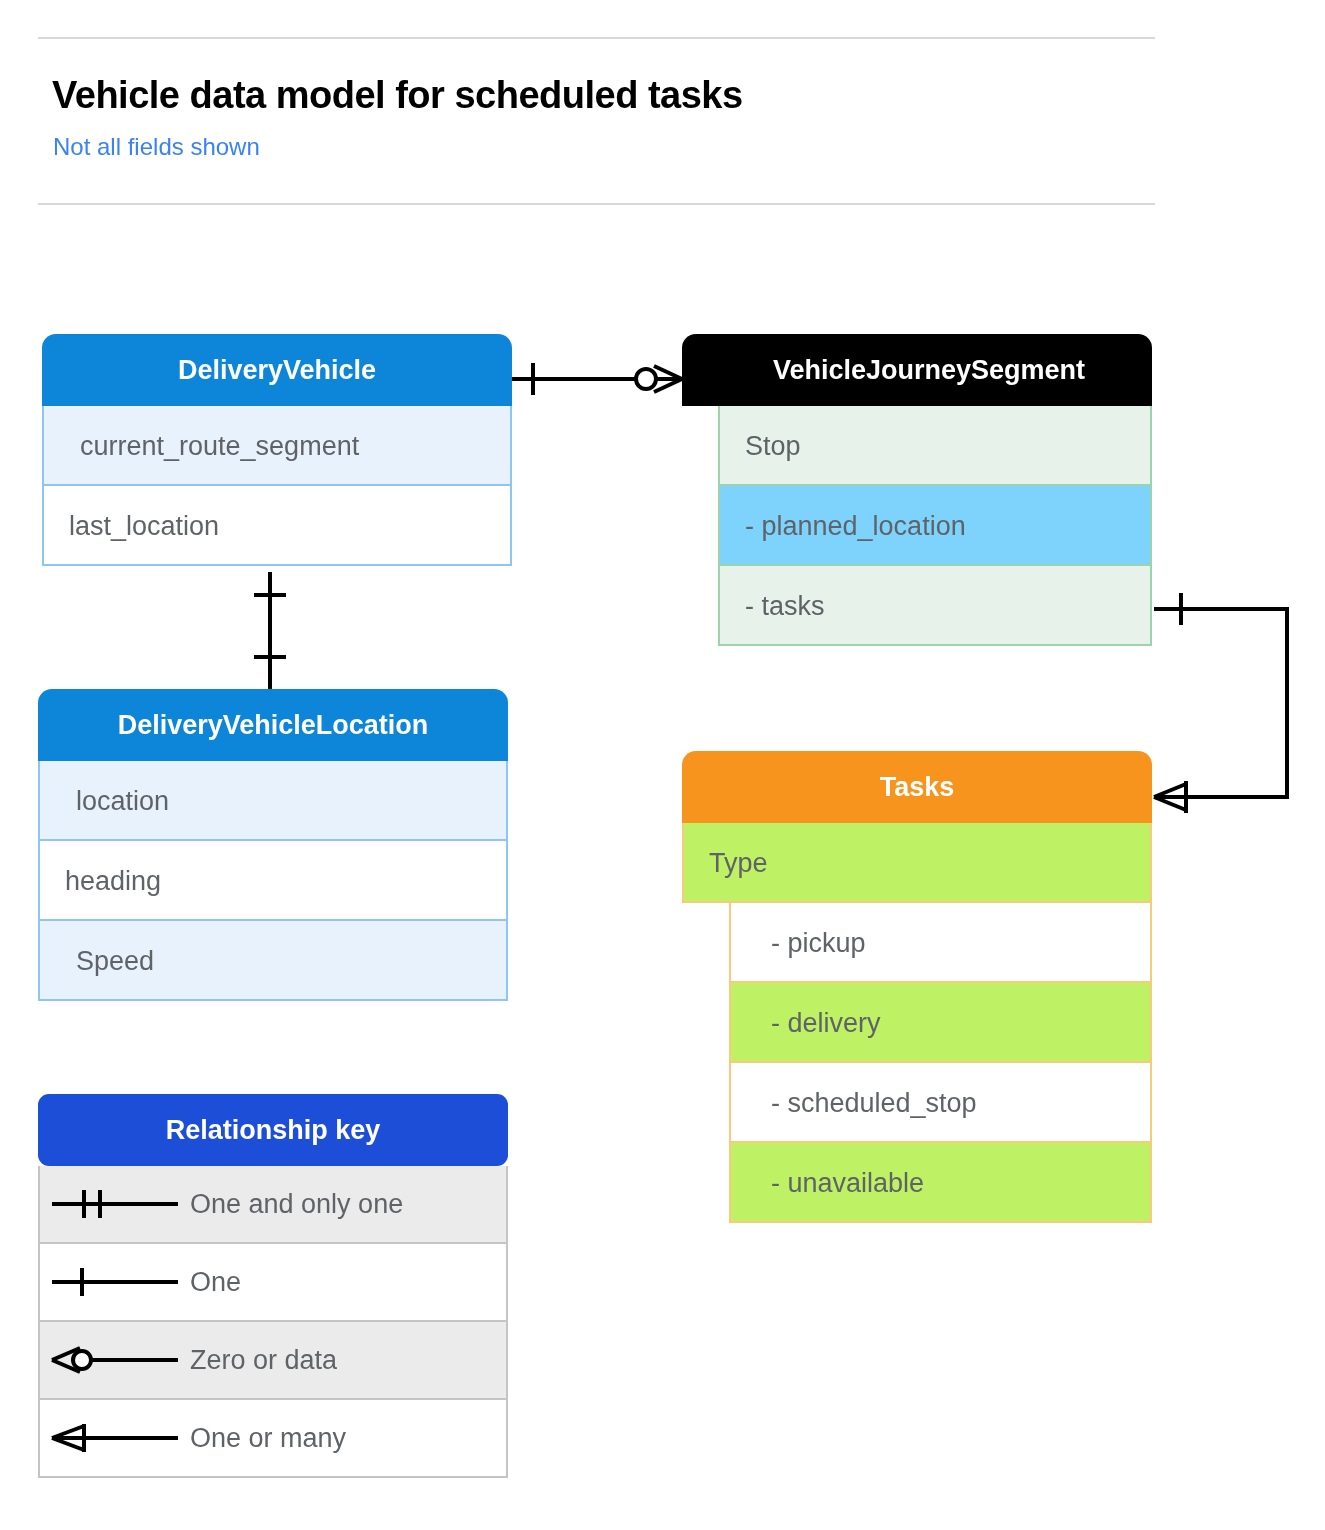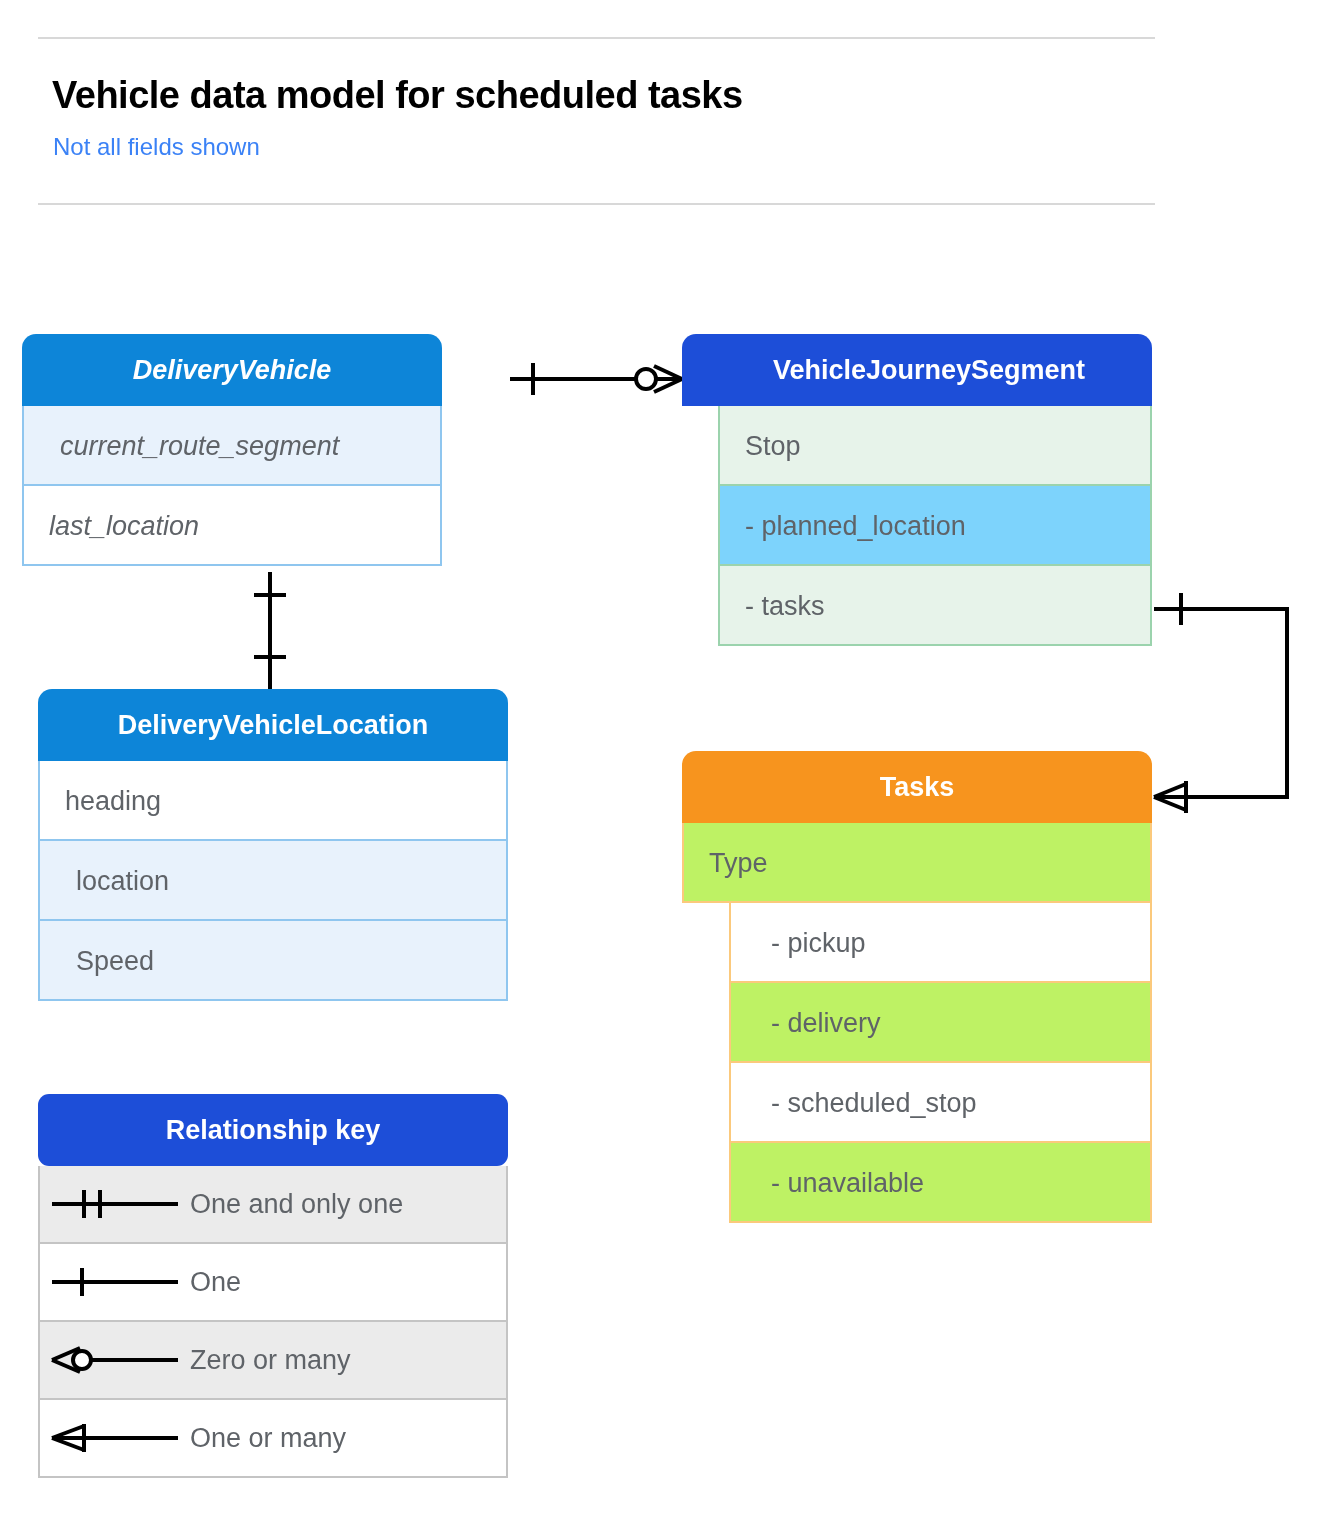--- a/index.html
+++ b/index.html
@@ -79,36 +79,36 @@
   }
   .entity-row.sub { padding-left: 40px; margin-left: 47px; }
 
   
   .theme-blue .entity-header { background: #0d85d8; }
   .theme-blue .entity-row { border-color: #8fc6ef; }
   .theme-blue .entity-row.odd  { background: #e8f2fc; padding-left: 36px; }
   .theme-blue .entity-row.even { background: #ffffff; }
 
   
-  .theme-green .entity-header { background: #1d4ed8; padding-left: 24px; }
+  .theme-green .entity-header { background: #000000; padding-left: 24px; }
   .theme-green .entity-row { border-color: #9bd3ad; margin-left: 36px; }
   .theme-green .entity-row.odd  { background: #e7f3ea; }
   .theme-green .entity-row.even { background: #7dd3fc; }
 
   
   .theme-orange .entity-header { background: #f7941e; }
   .theme-orange .entity-row { border-color: #fbc97c; }
   .theme-orange .entity-row.odd  { background: #bef264; }
   .theme-orange .entity-row.even { background: #ffffff; }
 
   
   .theme-gray .entity-header { background: #1d4ed8; border-radius: 11px; }
 
   
-  #entity-delivery-vehicle { left: 22px; top: 334px; width: 420px; font-style: italic; }
+  #entity-delivery-vehicle { left: 42px; top: 334px; width: 470px; }
   #entity-vehicle-journey-segment { left: 682px; top: 334px; width: 470px; }
   #entity-delivery-vehicle-location { left: 38px; top: 689px; width: 470px; }
   #entity-tasks { left: 682px; top: 751px; width: 470px; }
   #legend-box { left: 38px; top: 1094px; width: 470px; }
 
   
   .legend-row {
     box-sizing: border-box;
     height: 78px;
     border-left: 2px solid #c4c4c4;
@@ -187,22 +187,22 @@
 
 <div class="entity theme-green" id="entity-vehicle-journey-segment">
   <div class="entity-header">VehicleJourneySegment</div>
   <div class="entity-row odd">Stop</div>
   <div class="entity-row even">-  planned_location</div>
   <div class="entity-row odd">- tasks</div>
 </div>
 
 <div class="entity theme-blue" id="entity-delivery-vehicle-location">
   <div class="entity-header">DeliveryVehicleLocation</div>
+  <div class="entity-row odd">location</div>
   <div class="entity-row even">heading</div>
-  <div class="entity-row odd">location</div>
   <div class="entity-row odd">Speed</div>
 </div>
 
 <div class="entity theme-orange" id="entity-tasks">
   <div class="entity-header">Tasks</div>
   <div class="entity-row odd">Type</div>
   <div class="entity-row even sub">-  pickup</div>
   <div class="entity-row odd sub">-  delivery</div>
   <div class="entity-row even sub">-  scheduled_stop</div>
   <div class="entity-row odd sub">-  unavailable</div>
@@ -240,21 +240,21 @@
     <div class="legend-symbol">
       <svg width="130" height="40" viewBox="0 0 130 40" xmlns="http://www.w3.org/2000/svg">
         <g stroke="#000000" stroke-width="4" fill="none">
           <line x1="28" y1="20" x2="128" y2="20"></line>
           <line x1="2" y1="20" x2="30" y2="8"></line>
           <line x1="2" y1="20" x2="30" y2="32"></line>
           <circle cx="32" cy="20" r="9" fill="#ffffff" stroke="#000000" stroke-width="4"></circle>
         </g>
       </svg>
     </div>
-    <div class="legend-label">Zero or many</div>
+    <div class="legend-label">Zero or data</div>
   </div>
 
   <div class="legend-row even">
     <div class="legend-symbol">
       <svg width="130" height="40" viewBox="0 0 130 40" xmlns="http://www.w3.org/2000/svg">
         <g stroke="#000000" stroke-width="4" fill="none">
           <line x1="2" y1="20" x2="128" y2="20"></line>
           <line x1="2" y1="20" x2="34" y2="8"></line>
           <line x1="2" y1="20" x2="34" y2="32"></line>
           <line x1="34" y1="6" x2="34" y2="34"></line>

